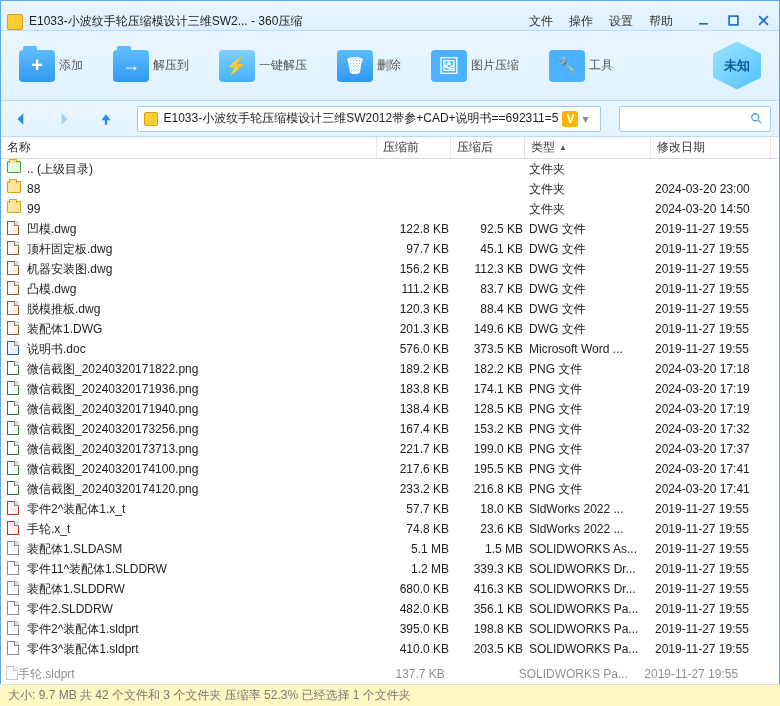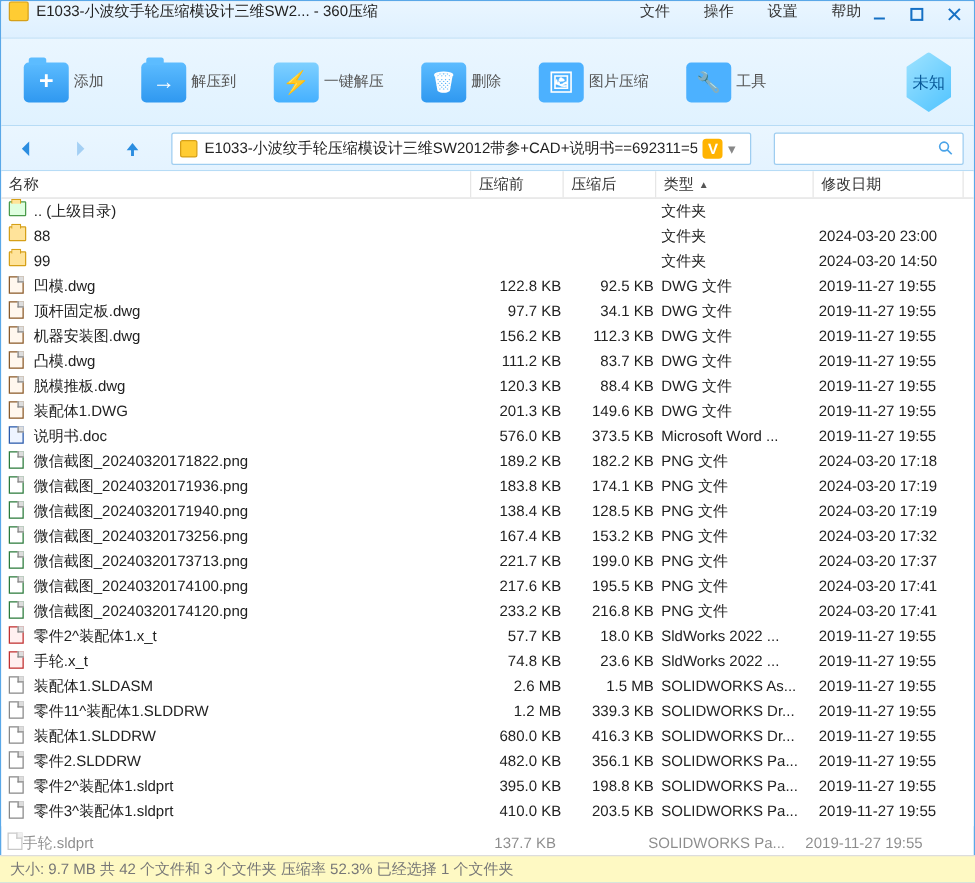--- a/index.html
+++ b/index.html
@@ -1,39 +1,39 @@
 <!DOCTYPE html>
 <html><head>
 <meta charset="utf-8">
 <style>
 *{box-sizing:border-box;margin:0;padding:0;font-family:"Microsoft YaHei","Segoe UI",Arial,sans-serif;font-size:12px;user-select:none}
 body{background:#fff;width:780px;height:706px;overflow:hidden;border:1px solid #5aa8e8}
-.titlebar{height:30px;background:linear-gradient(#eaf6ff,#def0ff);display:flex;align-items:flex-start;padding:0 6px;border-bottom:1px solid #b7dcf6}
+.titlebar{height:30px;background:linear-gradient(#eaf6ff,#def0ff);display:flex;align-items:flex-end;padding:0 6px;border-bottom:1px solid #b7dcf6}
 .title-icon{width:16px;height:16px;background:#ffcc33;border:1px solid #d6a018;margin-right:6px;border-radius:2px}
 .title-txt{flex:0 0 auto;color:#222;font-size:12px;max-width:290px;white-space:nowrap;overflow:hidden;text-overflow:ellipsis}
-.menu{display:flex;gap:27px;margin-left:auto;margin-right:4px}
+.menu{display:flex;gap:16px;margin-left:auto;margin-right:20px}
 .menu span{color:#333;cursor:pointer}
 .win-btns{display:flex;gap:10px;align-items:center}
 .win-btns div{width:20px;height:20px;display:flex;align-items:center;justify-content:center;color:#1570c4;cursor:pointer}
 .win-btns svg{width:11px;height:11px;stroke:#1570c4;stroke-width:1.5;fill:none}
 .toolbar{height:70px;background:linear-gradient(#eaf6ff,#e0f2ff);display:flex;align-items:center;padding:0 18px;gap:30px;border-bottom:1px solid #b7dcf6}
 .tbtn{display:flex;align-items:center;gap:4px;cursor:pointer;color:#3377bb}
 .tbtn .ic{width:36px;height:32px;background:#4cb1ff;border-radius:4px;display:flex;align-items:center;justify-content:center;color:#fff;font-size:18px;font-weight:bold}
 .tbtn .lbl{color:#555;font-size:12px}
 .ic.folder{background:linear-gradient(#5cbcff,#2f98f0);position:relative}
 .ic.folder::before{content:"";position:absolute;top:-4px;left:4px;width:14px;height:6px;background:#5cbcff;border-radius:2px 2px 0 0}
 .ic.plus::after{content:"+";color:#fff;font-size:20px}
 .ic.arrow::after{content:"→";color:#fff;font-size:18px}
 .ic.light{background:linear-gradient(#7fd0ff,#45b0ff)}
 .ic.light::after{content:"⚡";color:#fff;font-size:18px}
 .ic.trash{background:linear-gradient(#5cbcff,#2f98f0)}
 .ic.trash::after{content:"🗑";font-size:16px}
 .ic.pic::after{content:"🖼";font-size:16px}
 .ic.tool::after{content:"🔧";font-size:16px}
-.badge{margin-left:auto;width:36px;height:48px;background:linear-gradient(135deg,#9fe3ff,#4fc3ff);clip-path:polygon(50% 0,100% 25%,100% 75%,50% 100%,0 75%,0 25%);display:flex;align-items:center;justify-content:center;color:#0a5a99;font-weight:normal;font-size:13px}
+.badge{margin-left:auto;width:48px;height:48px;background:linear-gradient(135deg,#9fe3ff,#4fc3ff);clip-path:polygon(50% 0,100% 25%,100% 75%,50% 100%,0 75%,0 25%);display:flex;align-items:center;justify-content:center;color:#0a5a99;font-weight:bold;font-size:13px}
 .pathbar{height:36px;background:linear-gradient(#eaf6ff,#e4f3ff);display:flex;align-items:center;padding:0 8px;gap:18px;border-bottom:1px solid #b7dcf6}
 .nav-ic{width:26px;height:24px;display:flex;align-items:center;justify-content:center;cursor:pointer;border-radius:3px}
 .nav-ic svg{width:14px;height:14px;fill:#2b8de0}
 .path-input{flex:1;height:26px;border:1px solid #9ecdf0;background:#fff;display:flex;align-items:center;padding:0 6px;border-radius:2px}
 .path-input .pic{width:14px;height:14px;background:#ffcc33;border:1px solid #d6a018;margin-right:6px;border-radius:2px}
 .path-input .txt{flex:1;white-space:nowrap;overflow:hidden;color:#222}
 .path-input .vmark{width:16px;height:16px;display:flex;align-items:center;justify-content:center;color:#fff;background:#ffb300;border-radius:3px;font-weight:bold;margin:0 4px}
 .path-input .dd{width:12px;color:#888;cursor:pointer}
 .search{width:160px;height:26px;border:1px solid #9ecdf0;background:#fff;display:flex;align-items:center;justify-content:flex-end;padding:0 6px;border-radius:2px}
 .search svg{width:14px;height:14px;fill:#4aa3e8}
@@ -187,21 +187,21 @@
       <span class="c c1" style="width:354px">凹模.dwg</span>
       <span class="c c2">122.8 KB</span>
       <span class="c c3">92.5 KB</span>
       <span class="c c4">DWG 文件</span>
       <span class="c c5">2019-11-27 19:55</span>
     </div>
     <div class="row dwg">
       <span class="ic2"><span class="picon"></span></span>
       <span class="c c1" style="width:354px">顶杆固定板.dwg</span>
       <span class="c c2">97.7 KB</span>
-      <span class="c c3">34.1 KB</span>
+      <span class="c c3">45.1 KB</span>
       <span class="c c4">DWG 文件</span>
       <span class="c c5">2019-11-27 19:55</span>
     </div>
     <div class="row dwg">
       <span class="ic2"><span class="picon"></span></span>
       <span class="c c1" style="width:354px">机器安装图.dwg</span>
       <span class="c c2">156.2 KB</span>
       <span class="c c3">112.3 KB</span>
       <span class="c c4">DWG 文件</span>
       <span class="c c5">2019-11-27 19:55</span>
@@ -306,21 +306,21 @@
       <span class="ic2"><span class="picon"></span></span>
       <span class="c c1" style="width:354px">手轮.x_t</span>
       <span class="c c2">74.8 KB</span>
       <span class="c c3">23.6 KB</span>
       <span class="c c4">SldWorks 2022 ...</span>
       <span class="c c5">2019-11-27 19:55</span>
     </div>
     <div class="row file">
       <span class="ic2"><span class="picon"></span></span>
       <span class="c c1" style="width:354px">装配体1.SLDASM</span>
-      <span class="c c2">2.6 MB</span>
+      <span class="c c2">5.1 MB</span>
       <span class="c c3">1.5 MB</span>
       <span class="c c4">SOLIDWORKS As...</span>
       <span class="c c5">2019-11-27 19:55</span>
     </div>
     <div class="row file">
       <span class="ic2"><span class="picon"></span></span>
       <span class="c c1" style="width:354px">零件11^装配体1.SLDDRW</span>
       <span class="c c2">1.2 MB</span>
       <span class="c c3">339.3 KB</span>
       <span class="c c4">SOLIDWORKS Dr...</span>

